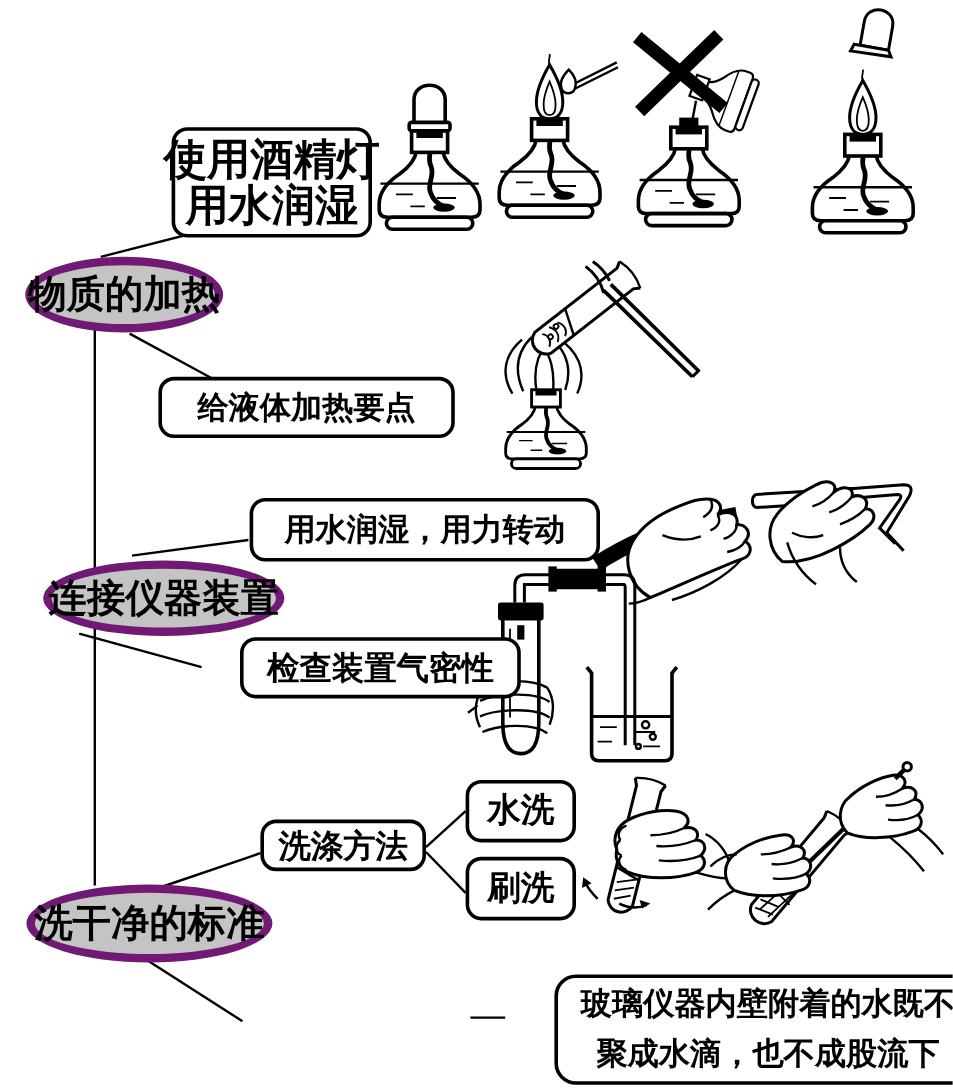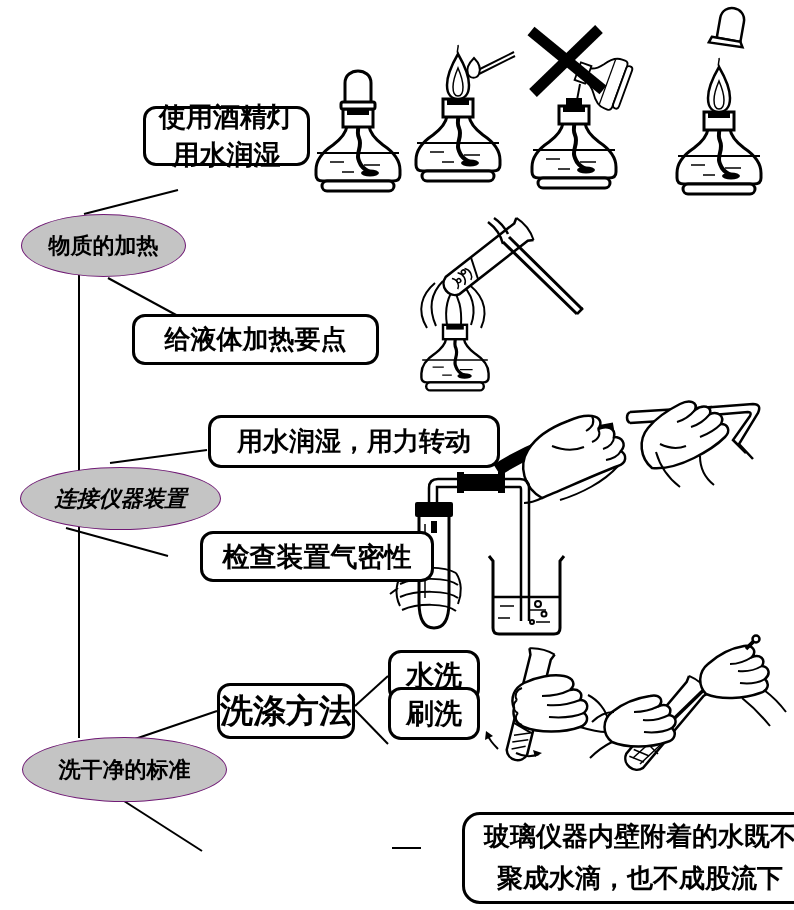--- a/index.html
+++ b/index.html
@@ -3,23 +3,23 @@
 <meta charset="utf-8">
 <style>
   html,body{margin:0;padding:0;background:#fff;}
   #stage{position:relative;width:794px;height:910px;background:#fff;overflow:hidden;
          font-family:"Liberation Serif","DejaVu Serif",serif;color:#000;}
   #art{position:absolute;left:0;top:0;}
   .box{position:absolute;box-sizing:border-box;background:#fff;border:3px solid #000;
        border-radius:13px;display:flex;flex-direction:column;align-items:center;
        justify-content:center;font-weight:bold;font-size:26px;line-height:36px;
        text-align:center;white-space:nowrap;}
-  .enode{position:absolute;box-sizing:border-box;background:#c4c4c4;border:1px solid #701a75;
+  .enode{position:absolute;box-sizing:border-box;background:#c4c4c4;border:7px solid #701a75;
        border-radius:50%;display:flex;align-items:center;justify-content:center;
-       font-weight:bold;font-size:22px;white-space:nowrap;}
+       font-weight:bold;font-size:32px;white-space:nowrap;}
   .big{border-radius:18px;font-size:26px;line-height:42px;}
   .small{font-size:28px;}
   
   .s15{stroke:#000;stroke-width:1.5;fill:none;}
   .s2{stroke:#000;stroke-width:2;fill:none;}
   .s25{stroke:#000;stroke-width:2.5;fill:none;}
   .s3{stroke:#000;stroke-width:3;fill:none;}
   .s4{stroke:#000;stroke-width:4;fill:none;}
   .wf{fill:#fff;}
 </style>
@@ -189,40 +189,40 @@
     <path class="s2" d="M 659,706 C 651,710 642,712 634,712 M 669,715 C 661,719 651,721 643,720 M 672,728 C 664,732 653,733 644,732"></path>
     <path class="s2" d="M 612,742 C 604,746 596,752 590,758 M 614,712 C 606,712 598,716 592,722"></path>
     <path class="s25 wf" d="M 706,694 C 698,686 698,672 708,664 C 718,655 732,648 744,646 C 753,645 757,651 752,657 C 760,654 766,659 762,666 C 769,667 771,674 765,679 C 770,684 768,691 760,693 C 744,699 720,700 706,694 Z"></path>
     <path class="s2" d="M 752,657 C 746,661 738,664 730,664 M 762,666 C 755,670 746,672 738,671 M 765,679 C 758,683 748,684 740,683"></path>
     <path d="M 746,649 L 754,641" stroke="#000" stroke-width="3.5" fill="none"></path>
     <circle class="s25 wf" cx="756" cy="639" r="3.5"></circle>
     <path class="s2" d="M 764,690 C 772,696 780,704 786,712 M 742,698 C 752,706 762,716 770,726"></path>
   </g>
 </svg>
 
-  <div class="box" style="left:143px;top:106px;width:167px;height:60px;font-size:27px;line-height:38px;">
+  <div class="box" style="left:143px;top:106px;width:167px;height:92px;font-size:36px;line-height:38px;">
     <span>使用酒精灯</span>
     <span>用水润湿</span>
   </div>
 
   <div class="enode" style="left:21px;top:214px;width:165px;height:63px;">物质的加热</div>
 
   <div class="box" style="left:132px;top:314px;width:247px;height:51px;">给液体加热要点</div>
 
   <div class="box" style="left:208px;top:415px;width:292px;height:53px;">用水润湿，用力转动</div>
 
-  <div class="enode" style="left:20px;top:467px;width:201px;height:63px;font-style:italic;">连接仪器装置</div>
+  <div class="enode" style="left:36px;top:467px;width:201px;height:63px;">连接仪器装置</div>
 
   <div class="box" style="left:168px;top:531px;width:234px;height:51px;font-size:27px;margin-left:32px;">检查装置气密性</div>
 
-  <div class="box" style="left:217px;top:683px;width:138px;height:56px;font-size:33px;text-align:right;">洗涤方法</div>
+  <div class="box" style="left:217px;top:683px;width:138px;height:43px;font-size:27px;text-align:right;">洗涤方法</div>
 
   <div class="box small" style="left:388px;top:650px;width:92px;height:52px;">水洗</div>
 
-  <div class="box small" style="left:388px;top:687px;width:92px;height:53px;">刷洗</div>
+  <div class="box small" style="left:388px;top:714px;width:92px;height:53px;">刷洗</div>
 
   <div class="enode" style="left:22px;top:737px;width:205px;height:65px;">洗干净的标准</div>
 
 
   <div class="box big" style="left:421px;top:812px;width:356px;height:92px;margin-left:41px;">
     <span>玻璃仪器内壁附着的水既不</span>
     <span>聚成水滴，也不成股流下</span>
   </div>
 
 </div>

